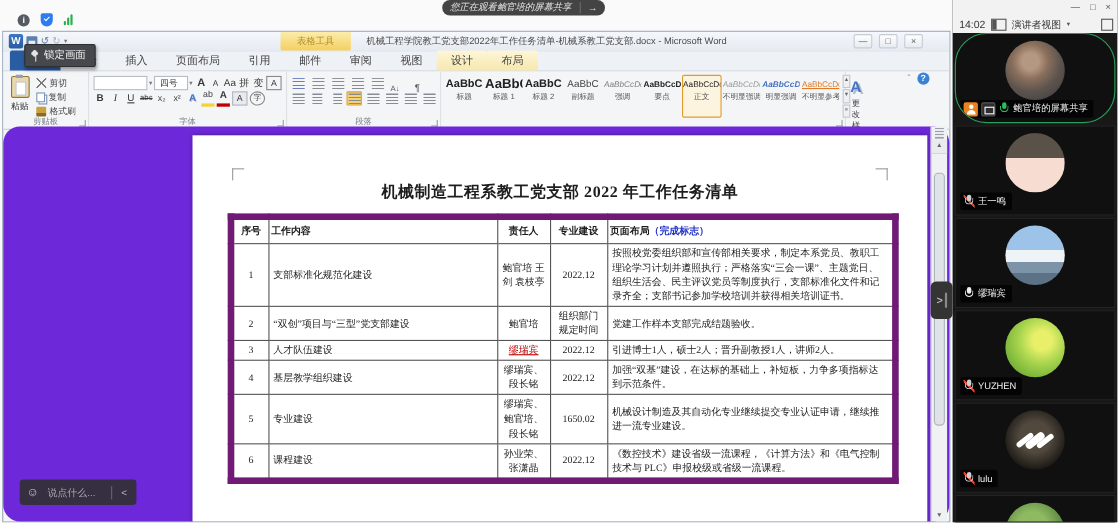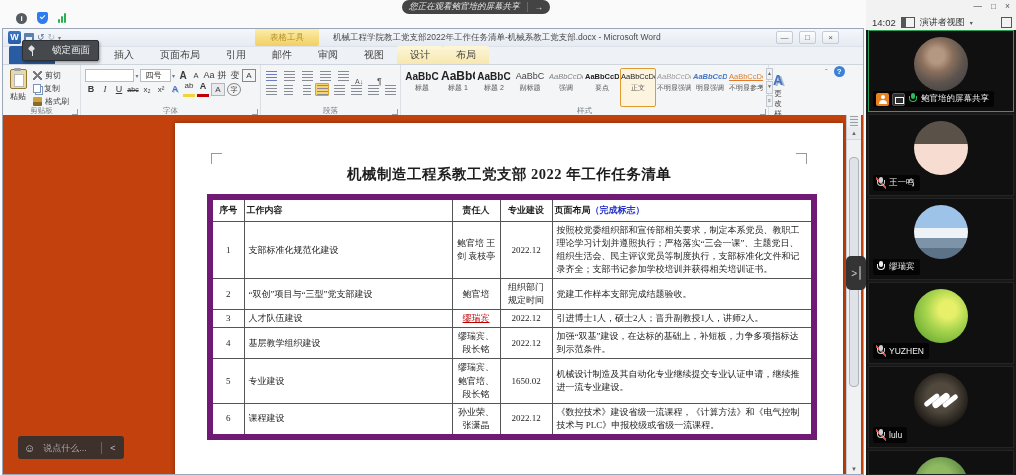--- a/index.html
+++ b/index.html
@@ -12,21 +12,21 @@
   .ic-shield{width:11px;height:12px;background:#2f7bf0;border-radius:2px 2px 6px 6px;position:relative;}
   .ic-shield::after{content:"";position:absolute;left:3px;top:3px;width:4px;height:2px;border-left:1.5px solid #fff;border-bottom:1.5px solid #fff;transform:rotate(-45deg);}
   .ic-signal{display:flex;align-items:flex-end;gap:1px;height:10px;}
   .ic-signal i{display:block;width:2px;background:#27b24f;border-radius:1px;}
   .ic-signal i:nth-child(1){height:4px;}.ic-signal i:nth-child(2){height:7px;}.ic-signal i:nth-child(3){height:10px;}
   .banner{position:absolute;top:0;left:402px;height:14px;z-index:70;background:rgba(52,52,52,.92);
           border-radius:8px;color:#e4e4e4;font-size:8.5px;display:flex;align-items:center;padding:0 7px;font-style:italic;}
   .banner .arr{margin-left:7px;padding-left:7px;border-left:1px solid #6a6a6a;color:#ddd;}
   .tooltip{position:absolute;left:22px;top:40px;z-index:65;background:#45484d;border:1px solid #2c2e31;
            border-radius:2px;box-shadow:1px 2px 3px rgba(0,0,0,.35);color:#f2f2f2;font-size:9.5px;
-           height:19px;display:flex;align-items:center;padding:0 8px 0 5px;gap:16px;}
+           height:19px;display:flex;align-items:center;padding:0 8px 0 5px;gap:4px;}
   .pin{width:8px;height:11px;position:relative;}
   .pin::before{content:"";position:absolute;left:1px;top:1px;width:5px;height:5px;background:#e3e3e3;border-radius:1px;transform:rotate(45deg);}
   .pin::after{content:"";position:absolute;left:3.5px;top:6px;width:1px;height:5px;background:#e3e3e3;}
   .chat{position:absolute;left:18px;top:436px;z-index:70;height:23px;background:rgba(48,48,48,.9);
         border-radius:3px;display:flex;align-items:center;padding:0 6px;gap:6px;color:#bbb;}
   .chat .emoji{font-size:11px;color:#cfcfcf;}
   .chat input{background:transparent;border:none;outline:none;width:50px;color:#ccc;font-size:9px;font-family:inherit;}
   .chat input::placeholder{color:#a8a8a8;}
   .chat .divider{width:1px;height:12px;background:#666;}
   .chat .collapse{font-size:9px;color:#bbb;padding:0 2px;}
@@ -122,21 +122,21 @@
   .ic-chstyle{font-size:14px;font-weight:bold;color:#4472c4;text-shadow:2px 1px 0 #aab8d0;line-height:16px;}
   .changestyles .cslabel{font-size:7.5px;color:#444;display:block;}
   .g-edit{width:52px;padding:3px 2px 10px 4px;box-sizing:border-box;border-right:none;}
   .edit-item{display:flex;align-items:center;gap:3px;font-size:8px;color:#444;height:12px;}
   .ei{width:8px;height:8px;display:inline-block;}
   .e-find .ei{border:1.5px solid #5b78a8;border-radius:50%;width:5px;height:5px;position:relative;}
   .e-replace .ei{background:linear-gradient(90deg,#5b78a8 0 45%,transparent 45% 55%,#4ba05c 55%);}
   .e-select .ei{background:linear-gradient(135deg,#888 0 50%,transparent 50%);}
   .ecaret{font-size:6px;color:#777;}
   
-  .docarea{position:absolute;left:0;top:86px;right:0;bottom:0;background:#c2410c;overflow:hidden;}
+  .docarea{position:absolute;left:0;top:86px;right:0;bottom:0;background:#6d28d9;overflow:hidden;border-radius:15px;}
   .docpage{position:absolute;left:172px;top:8px;width:668px;height:600px;background:#fff;box-shadow:0 0 4px rgba(0,0,0,.35);
            padding:40px 32px 0;box-sizing:border-box;font-family:"Liberation Serif","DejaVu Serif",serif;color:#1d1d1d;}
   .cropmark{position:absolute;width:10px;height:10px;}
   .cm-tl{left:36px;top:30px;border-left:1px solid #999;border-top:1px solid #999;}
   .cm-tr{right:36px;top:30px;border-right:1px solid #999;border-top:1px solid #999;}
   .dtitle{text-align:center;font-size:14.5px;font-weight:bold;letter-spacing:0.5px;margin:2px 0 10px;}
   .t{display:table;table-layout:fixed;width:604px;border:6px solid #701a75;border-collapse:collapse;}
   .trow{display:table-row;}
   .th,.td{display:table-cell;border:1px solid #555;font-size:9px;line-height:1.45;padding:2px 4px;vertical-align:middle;box-sizing:border-box;}
   .th{font-weight:bold;text-align:center;padding:4px 2px;}
@@ -161,21 +161,21 @@
   .sb-time{font-size:9.5px;color:#333;}
   .ic-view{width:12px;height:9px;border:1px solid #555;position:relative;}
   .ic-view::after{content:"";position:absolute;left:0;top:0;bottom:0;width:4px;background:#555;}
   .view-label{font-size:9px;color:#333;white-space:nowrap;}
   .view-caret{font-size:6px;color:#555;}
   .ic-full{width:9px;height:9px;border:1px solid #555;margin-left:auto;background:
      linear-gradient(#f2f2f2,#f2f2f2) center/7px 3px no-repeat,
      linear-gradient(#f2f2f2,#f2f2f2) center/3px 7px no-repeat;}
   .tiles{position:absolute;left:2px;right:2px;top:30px;display:flex;flex-direction:column;gap:2px;}
   .tile{position:relative;height:82px;background:#101010;border:1px solid #242424;box-sizing:border-box;overflow:hidden;}
-  .tile.active{border-color:#27a05c;}
+  .tile.active{border-color:#27a05c;border-radius:29px;}
   .tile.partial{height:25px;}
   .avatar{position:absolute;left:50%;top:6px;transform:translateX(-50%);width:54px;height:54px;border-radius:50%;}
   .av-photo{background:radial-gradient(circle at 42% 35%,#b59882 0 16%,#8a6f5c 34%,#5d544e 58%,#37373d 100%);}
   .av-cartoon{background:linear-gradient(180deg,#5a5248 0 42%,#f7ddd1 42%),
       radial-gradient(circle at 30% 68%,#f2b8b0 0 9%,transparent 10%),
       radial-gradient(circle at 70% 68%,#f2b8b0 0 9%,transparent 10%);background-blend-mode:normal;}
   .av-mountain{background:linear-gradient(180deg,#9ec3e8 0 42%,#eef3f8 42% 62%,#7d93a8 62% 80%,#5c7286 80%);}
   .av-flower{background:radial-gradient(circle at 62% 38%,#e8f06a 0 18%,#a8d44e 45%,#6fae35 80%,#578c28);}
   .av-phone{background:radial-gradient(circle at 50% 45%,#51493e 0 35%,#1a1713 75%);}
   .av-phone::after{content:"";position:absolute;left:17px;top:24px;width:20px;height:7px;background:#fff;border-radius:4px;transform:rotate(-38deg);box-shadow:-7px -6px 0 -1px #fff,7px 6px 0 -1px #fff;}
@@ -401,21 +401,20 @@
       <span class="gallery-scroll">
         <span>▲</span>
         <span>▼</span>
         <span>≡</span>
       </span>
       <span class="changestyles">
         <span class="ic-chstyle">A</span>
         <span class="cslabel">更改样式</span>
         <span class="ecaret">▾</span>
       </span>
-      <span class="glabel">样式</span>
       <span class="launcher"></span>
     </div>
 
   </div>
 
   <div class="docarea">
     <div class="docpage">
       <span class="cropmark cm-tl"></span>
       <span class="cropmark cm-tr"></span>
       <div class="dtitle">机械制造工程系教工党支部 2022 年工作任务清单</div>

